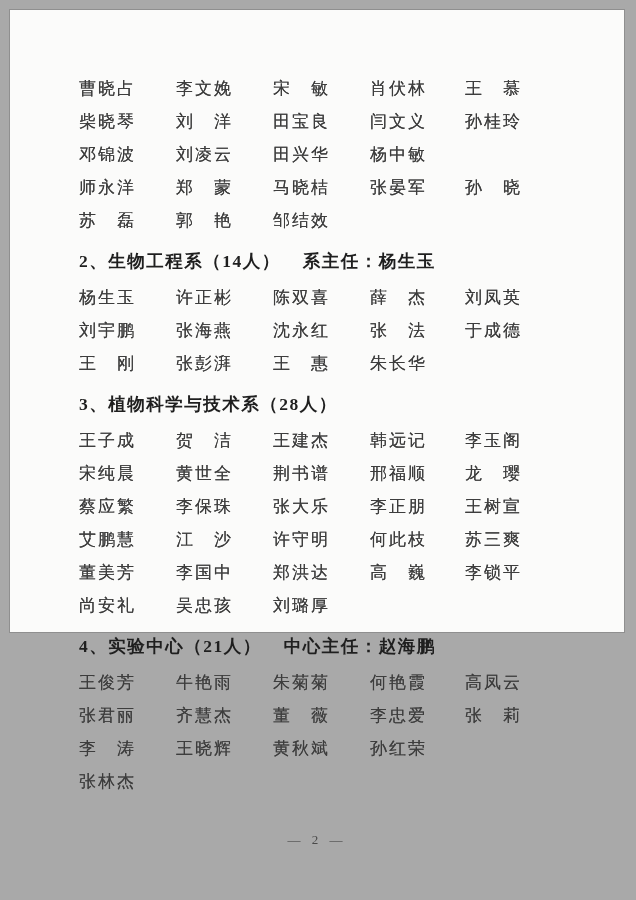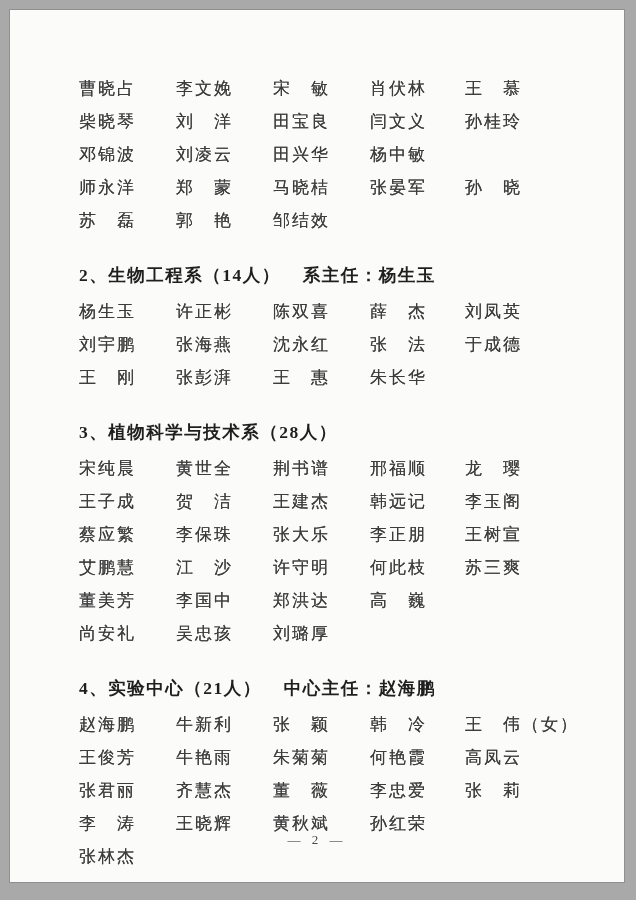--- a/index.html
+++ b/index.html
@@ -9,21 +9,21 @@
     height: 900px;
     overflow: hidden;
     background: #a9a9a9;
     font-family: "Liberation Serif", serif;
   }
   .scan-page {
     position: absolute;
     left: 9px;
     top: 9px;
     width: 616px;
-    height: 874px;
+    height: 624px;
     background: #fbfbfa;
     border: 1px solid #8f8f8f;
     box-sizing: border-box;
   }
   .content {
     position: absolute;
     left: 69px;
     top: 62px;
     width: 500px;
     color: #3b3b3b;
@@ -37,21 +37,21 @@
   }
   .name-cell {
     font-size: 17px;
     letter-spacing: 2px;
     white-space: nowrap;
     color: #3d3d3d;
     text-shadow: 0 0 0.4px #555;
   }
   .section-heading {
     height: 36px;
-    margin: 20px 0 2px 0;
+    margin: 6px 0 2px 0;
     display: flex;
     align-items: center;
     font-weight: bold;
     font-size: 17.5px;
     color: #1f1f1f;
     letter-spacing: 1.5px;
     white-space: nowrap;
   }
   .section-heading .director {
     margin-left: 22px;
@@ -136,74 +136,68 @@
           </div>
         </div>
     </div>
 
     <div class="section">
       <div class="section-heading">
         <span>3、植物科学与技术系（28人）</span>
       </div>
       <div class="name-grid">
           <div class="name-row">
+            <span class="name-cell">王子成</span>
+            <span class="name-cell">贺　洁</span>
+            <span class="name-cell">王建杰</span>
+            <span class="name-cell">韩远记</span>
+            <span class="name-cell">李玉阁</span>
+          </div>
+          <div class="name-row">
             <span class="name-cell">宋纯晨</span>
             <span class="name-cell">黄世全</span>
             <span class="name-cell">荆书谱</span>
             <span class="name-cell">邢福顺</span>
             <span class="name-cell">龙　璎</span>
           </div>
           <div class="name-row">
-            <span class="name-cell">王子成</span>
-            <span class="name-cell">贺　洁</span>
-            <span class="name-cell">王建杰</span>
-            <span class="name-cell">韩远记</span>
-            <span class="name-cell">李玉阁</span>
-          </div>
-          <div class="name-row">
             <span class="name-cell">蔡应繁</span>
             <span class="name-cell">李保珠</span>
             <span class="name-cell">张大乐</span>
             <span class="name-cell">李正朋</span>
             <span class="name-cell">王树宣</span>
           </div>
           <div class="name-row">
             <span class="name-cell">艾鹏慧</span>
             <span class="name-cell">江　沙</span>
             <span class="name-cell">许守明</span>
             <span class="name-cell">何此枝</span>
             <span class="name-cell">苏三爽</span>
           </div>
           <div class="name-row">
             <span class="name-cell">董美芳</span>
             <span class="name-cell">李国中</span>
             <span class="name-cell">郑洪达</span>
             <span class="name-cell">高　巍</span>
+            <span class="name-cell">李锁平</span>
           </div>
           <div class="name-row">
             <span class="name-cell">尚安礼</span>
             <span class="name-cell">吴忠孩</span>
             <span class="name-cell">刘璐厚</span>
           </div>
         </div>
     </div>
 
     <div class="section">
       <div class="section-heading">
         <span>4、实验中心（21人）</span>
         <span class="director">中心主任：赵海鹏</span>
       </div>
       <div class="name-grid">
-          <div class="name-row">
-            <span class="name-cell">赵海鹏</span>
-            <span class="name-cell">牛新利</span>
-            <span class="name-cell">张　颖</span>
-            <span class="name-cell">韩　冷</span>
-            <span class="name-cell">王　伟（女）</span>
-          </div>
           <div class="name-row">
             <span class="name-cell">王俊芳</span>
             <span class="name-cell">牛艳雨</span>
             <span class="name-cell">朱菊菊</span>
             <span class="name-cell">何艳霞</span>
             <span class="name-cell">高凤云</span>
           </div>
           <div class="name-row">
             <span class="name-cell">张君丽</span>
             <span class="name-cell">齐慧杰</span>

